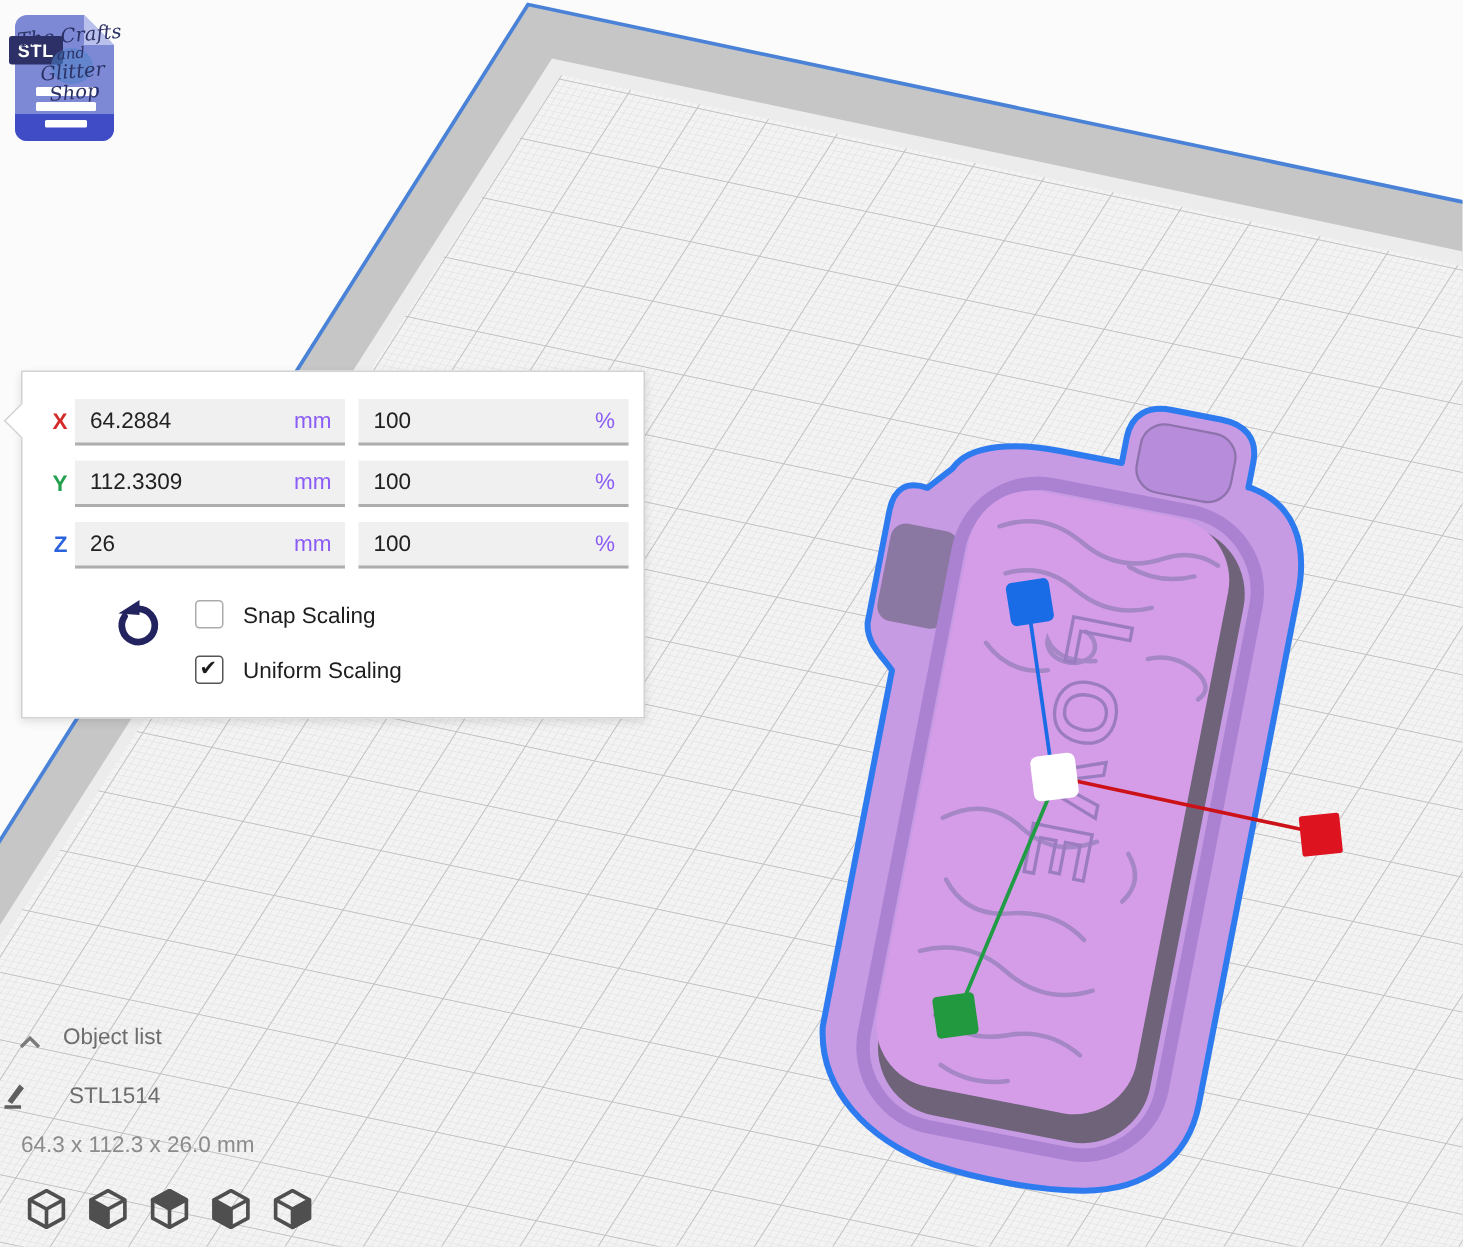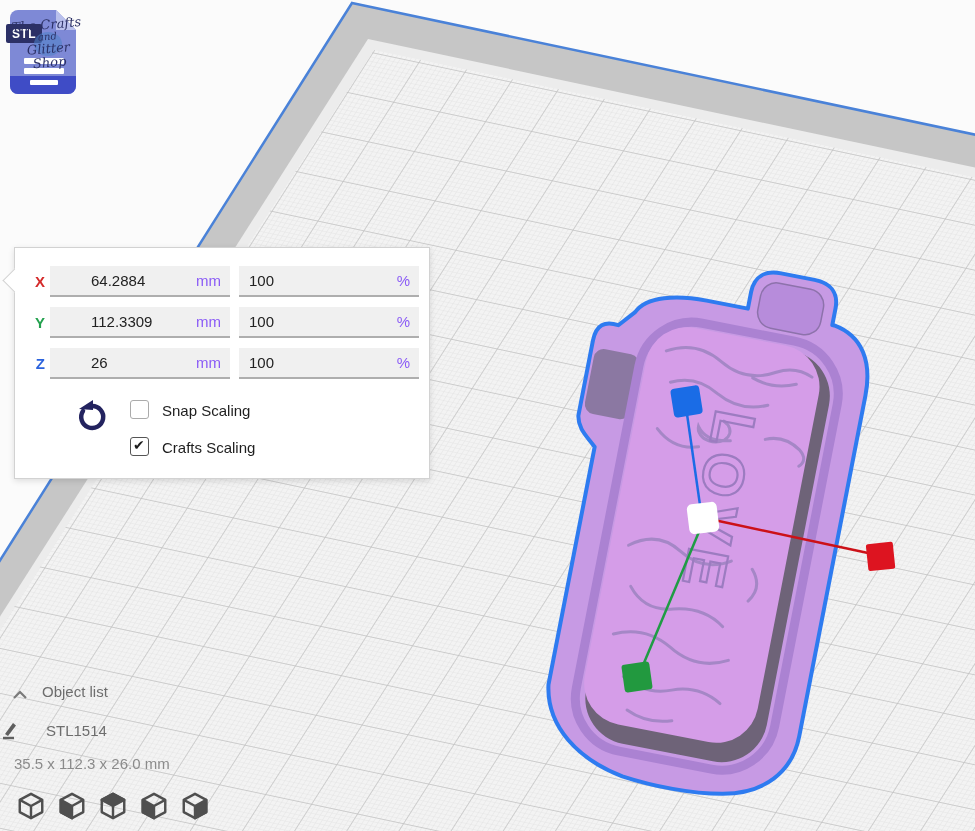--- a/index.html
+++ b/index.html
@@ -26,21 +26,21 @@
   .axis-row{position:absolute;left:0;height:31px;display:flex;align-items:center;width:100%;}
   .axis-row.r0{top:18px}.axis-row.r1{top:59px}.axis-row.r2{top:100px}
   .axis-label{
     width:30px;text-align:right;font-size:15px;font-weight:bold;
     padding-right:0;box-sizing:border-box;flex:none;
   }
   .field{
     position:relative;height:31px;box-sizing:border-box;flex:none;
     background:#f0f0f0;border-bottom:2px solid #aeaeae;
   }
-  .field.dim{width:180px;margin-left:5px;padding-left:31px;}
+  .field.dim{width:180px;margin-left:5px;}
   .field.pct{width:180px;margin-left:9px;}
   .field input{
     width:100%;height:100%;border:none;background:transparent;outline:none;
     font-family:"Liberation Sans",sans-serif;font-size:15px;color:#222;
     padding:0 34px 0 10px;box-sizing:border-box;
   }
   .unit{
     position:absolute;right:9px;top:6px;font-size:15px;color:#8b5cf6;pointer-events:none;
   }
   .check-row{position:absolute;left:115px;display:flex;align-items:flex-end;gap:13px;}
@@ -232,40 +232,40 @@
     <path d="M 17 8 a 11 11 0 1 1 -9 5" fill="none" stroke="#23235f" stroke-width="4.5" stroke-linecap="round"></path>
     <polygon points="4,13 18,4 18,14" fill="#23235f" transform="translate(0,-2)"></polygon>
   </svg>
 
   <div class="check-row c0">
     <span class="checkbox"></span>
     <span class="check-label">Snap Scaling</span>
   </div>
   <div class="check-row c1">
     <span class="checkbox checked"></span>
-    <span class="check-label">Crafts Scaling</span>
+    <span class="check-label">Uniform Scaling</span>
   </div>
 </div>
 
 <div class="objlist-header">
   <svg width="16" height="10" viewBox="0 0 16 10">
     <polyline points="2,8 8,2 14,8" fill="none" stroke="#7a7a7a" stroke-width="2.2"></polyline>
   </svg>
   <span class="txt">Object list</span>
 </div>
 
 <div class="objlist-item">
   <svg width="22" height="22" viewBox="0 0 22 22">
     <line x1="3" y1="19" x2="14" y2="19" stroke="#5f5f5f" stroke-width="2.4"></line>
     <path d="M 5 15 L 13 4 L 16 6.5 L 8 17 Z" fill="#5f5f5f"></path>
   </svg>
   <span class="txt">STL1514</span>
 </div>
 
-<div class="obj-dims">35.5 x 112.3 x 26.0 mm</div>
+<div class="obj-dims">64.3 x 112.3 x 26.0 mm</div>
 
 <div class="view-toolbar">
   <svg class="view-btn" viewBox="0 0 32 32">
     <g fill="none" stroke="#4f4f4f" stroke-width="2.6" stroke-linejoin="round">
       <polygon points="16,3 28,9.5 28,22.5 16,29 4,22.5 4,9.5"></polygon>
       <polyline points="4,9.5 16,16 28,9.5"></polyline>
       <line x1="16" y1="16" x2="16" y2="29"></line>
     </g>
   </svg>
   <svg class="view-btn" viewBox="0 0 32 32">

